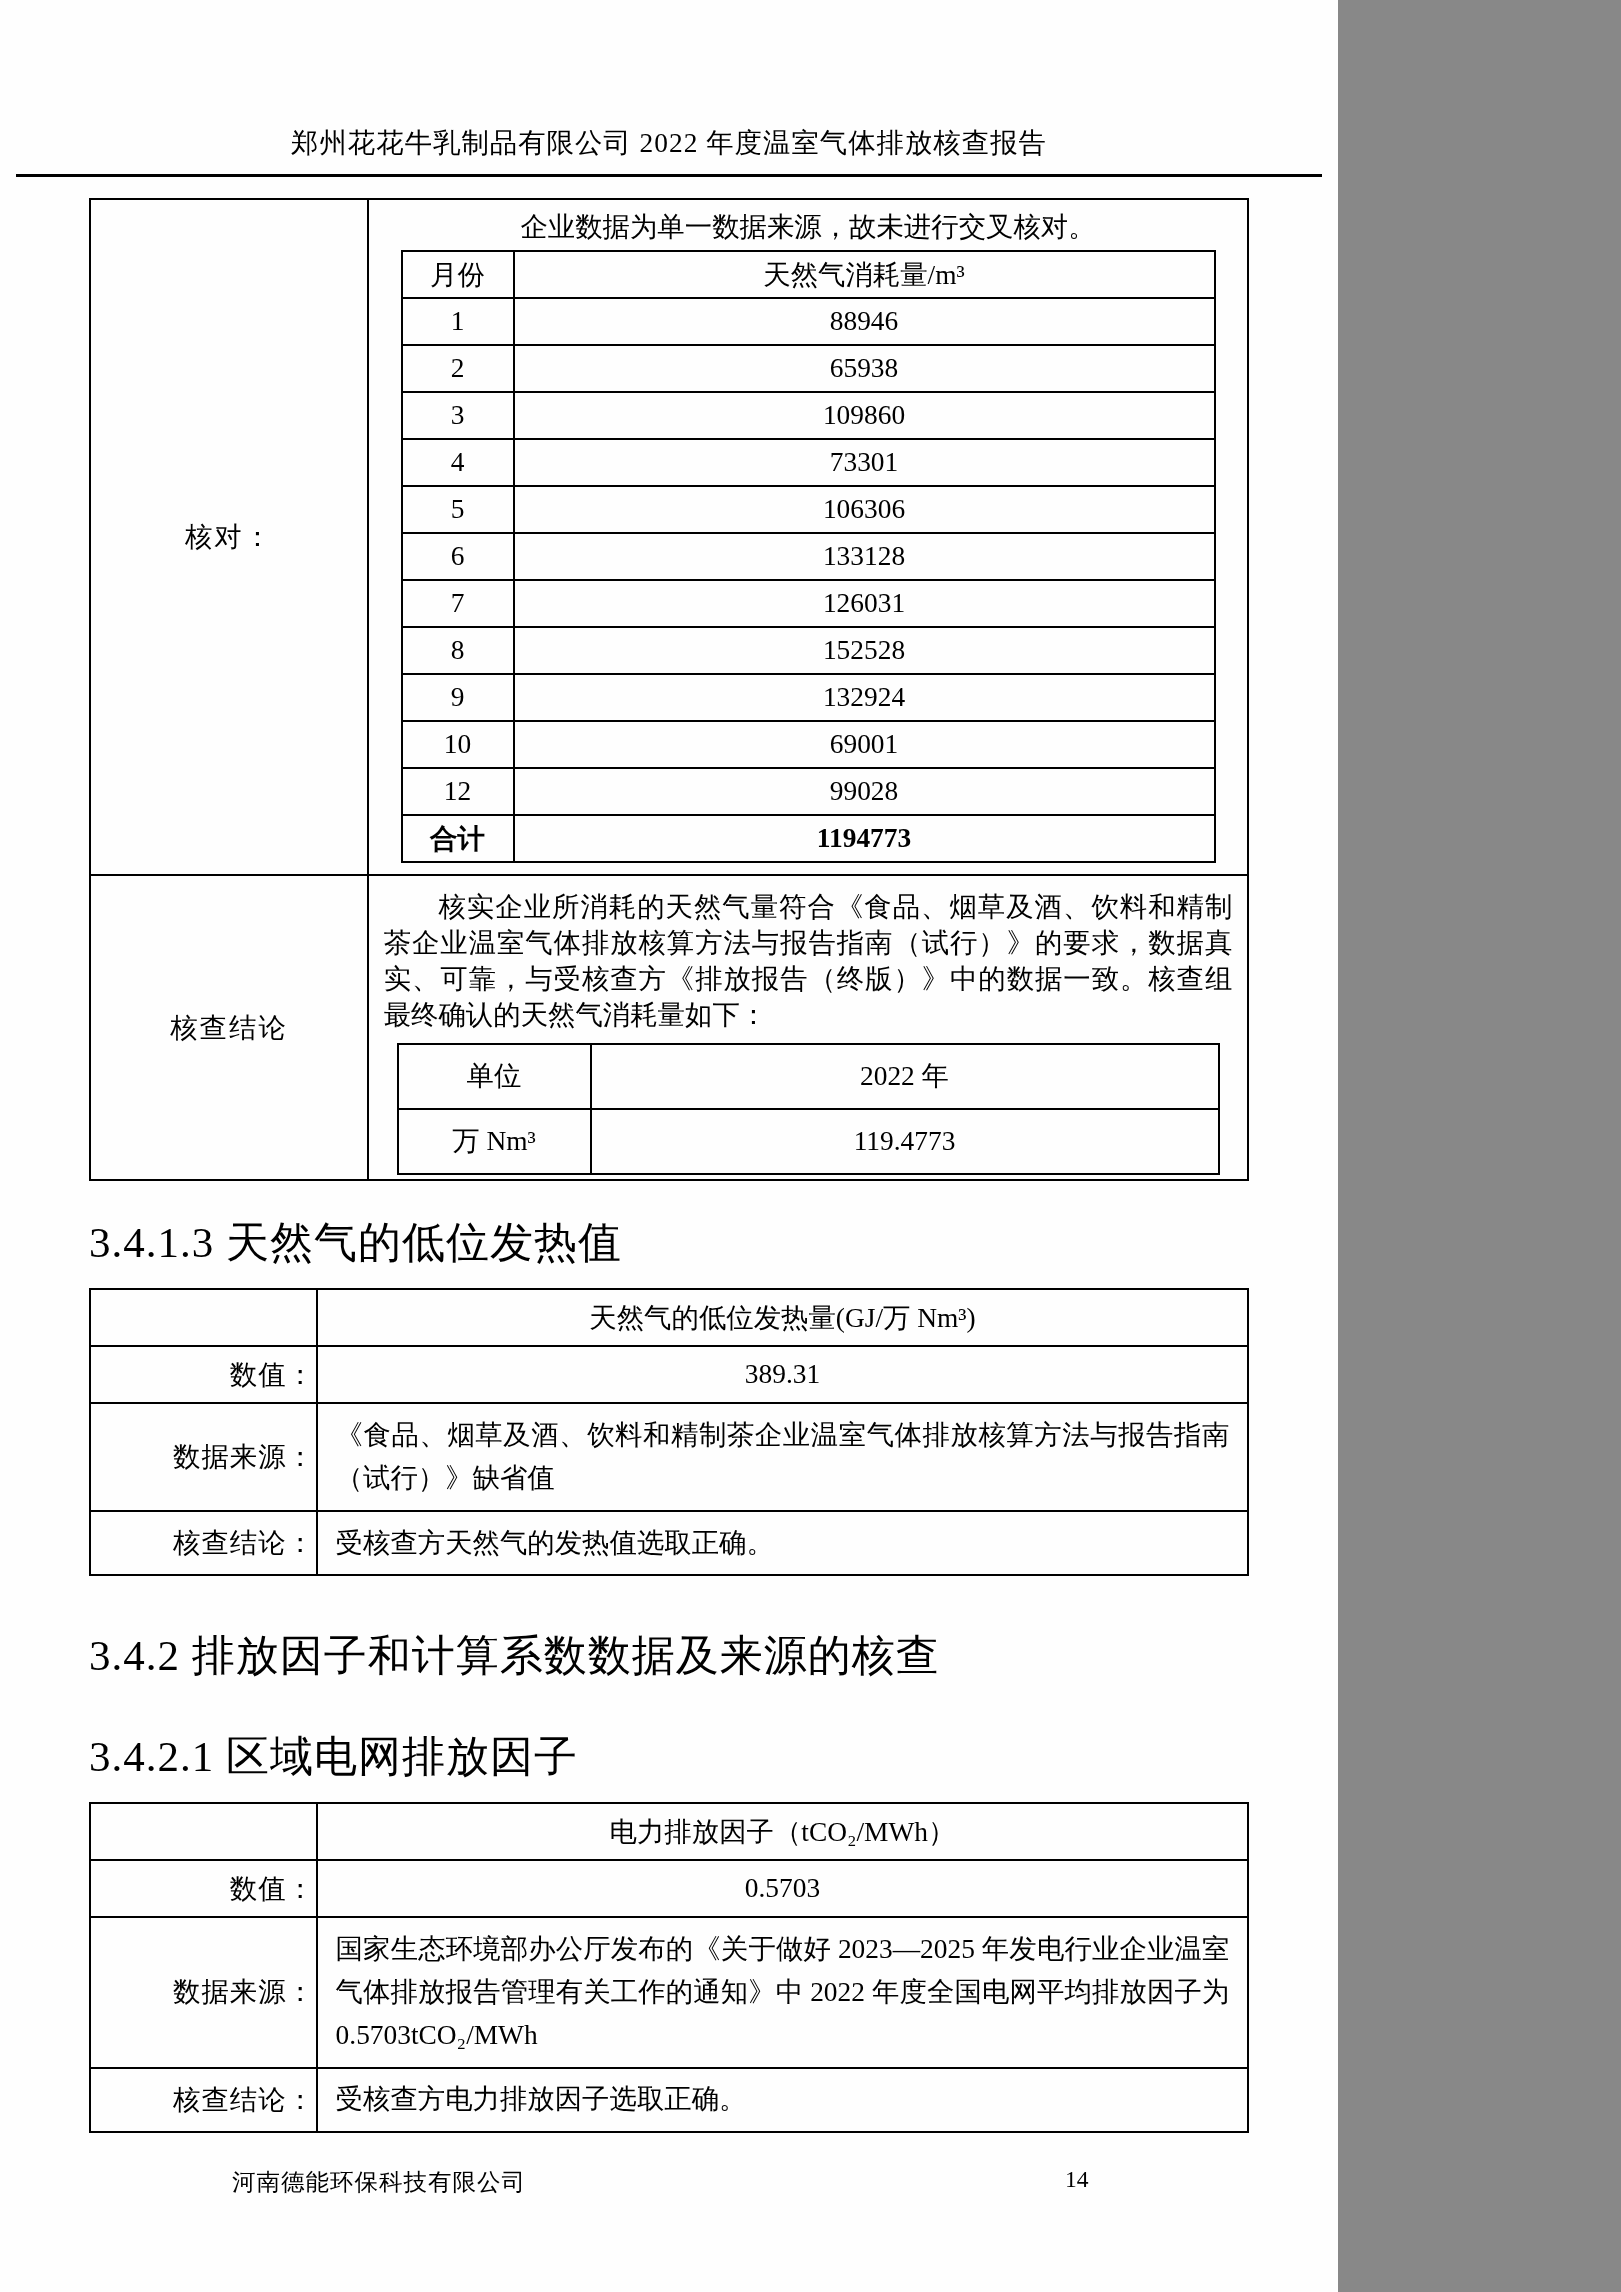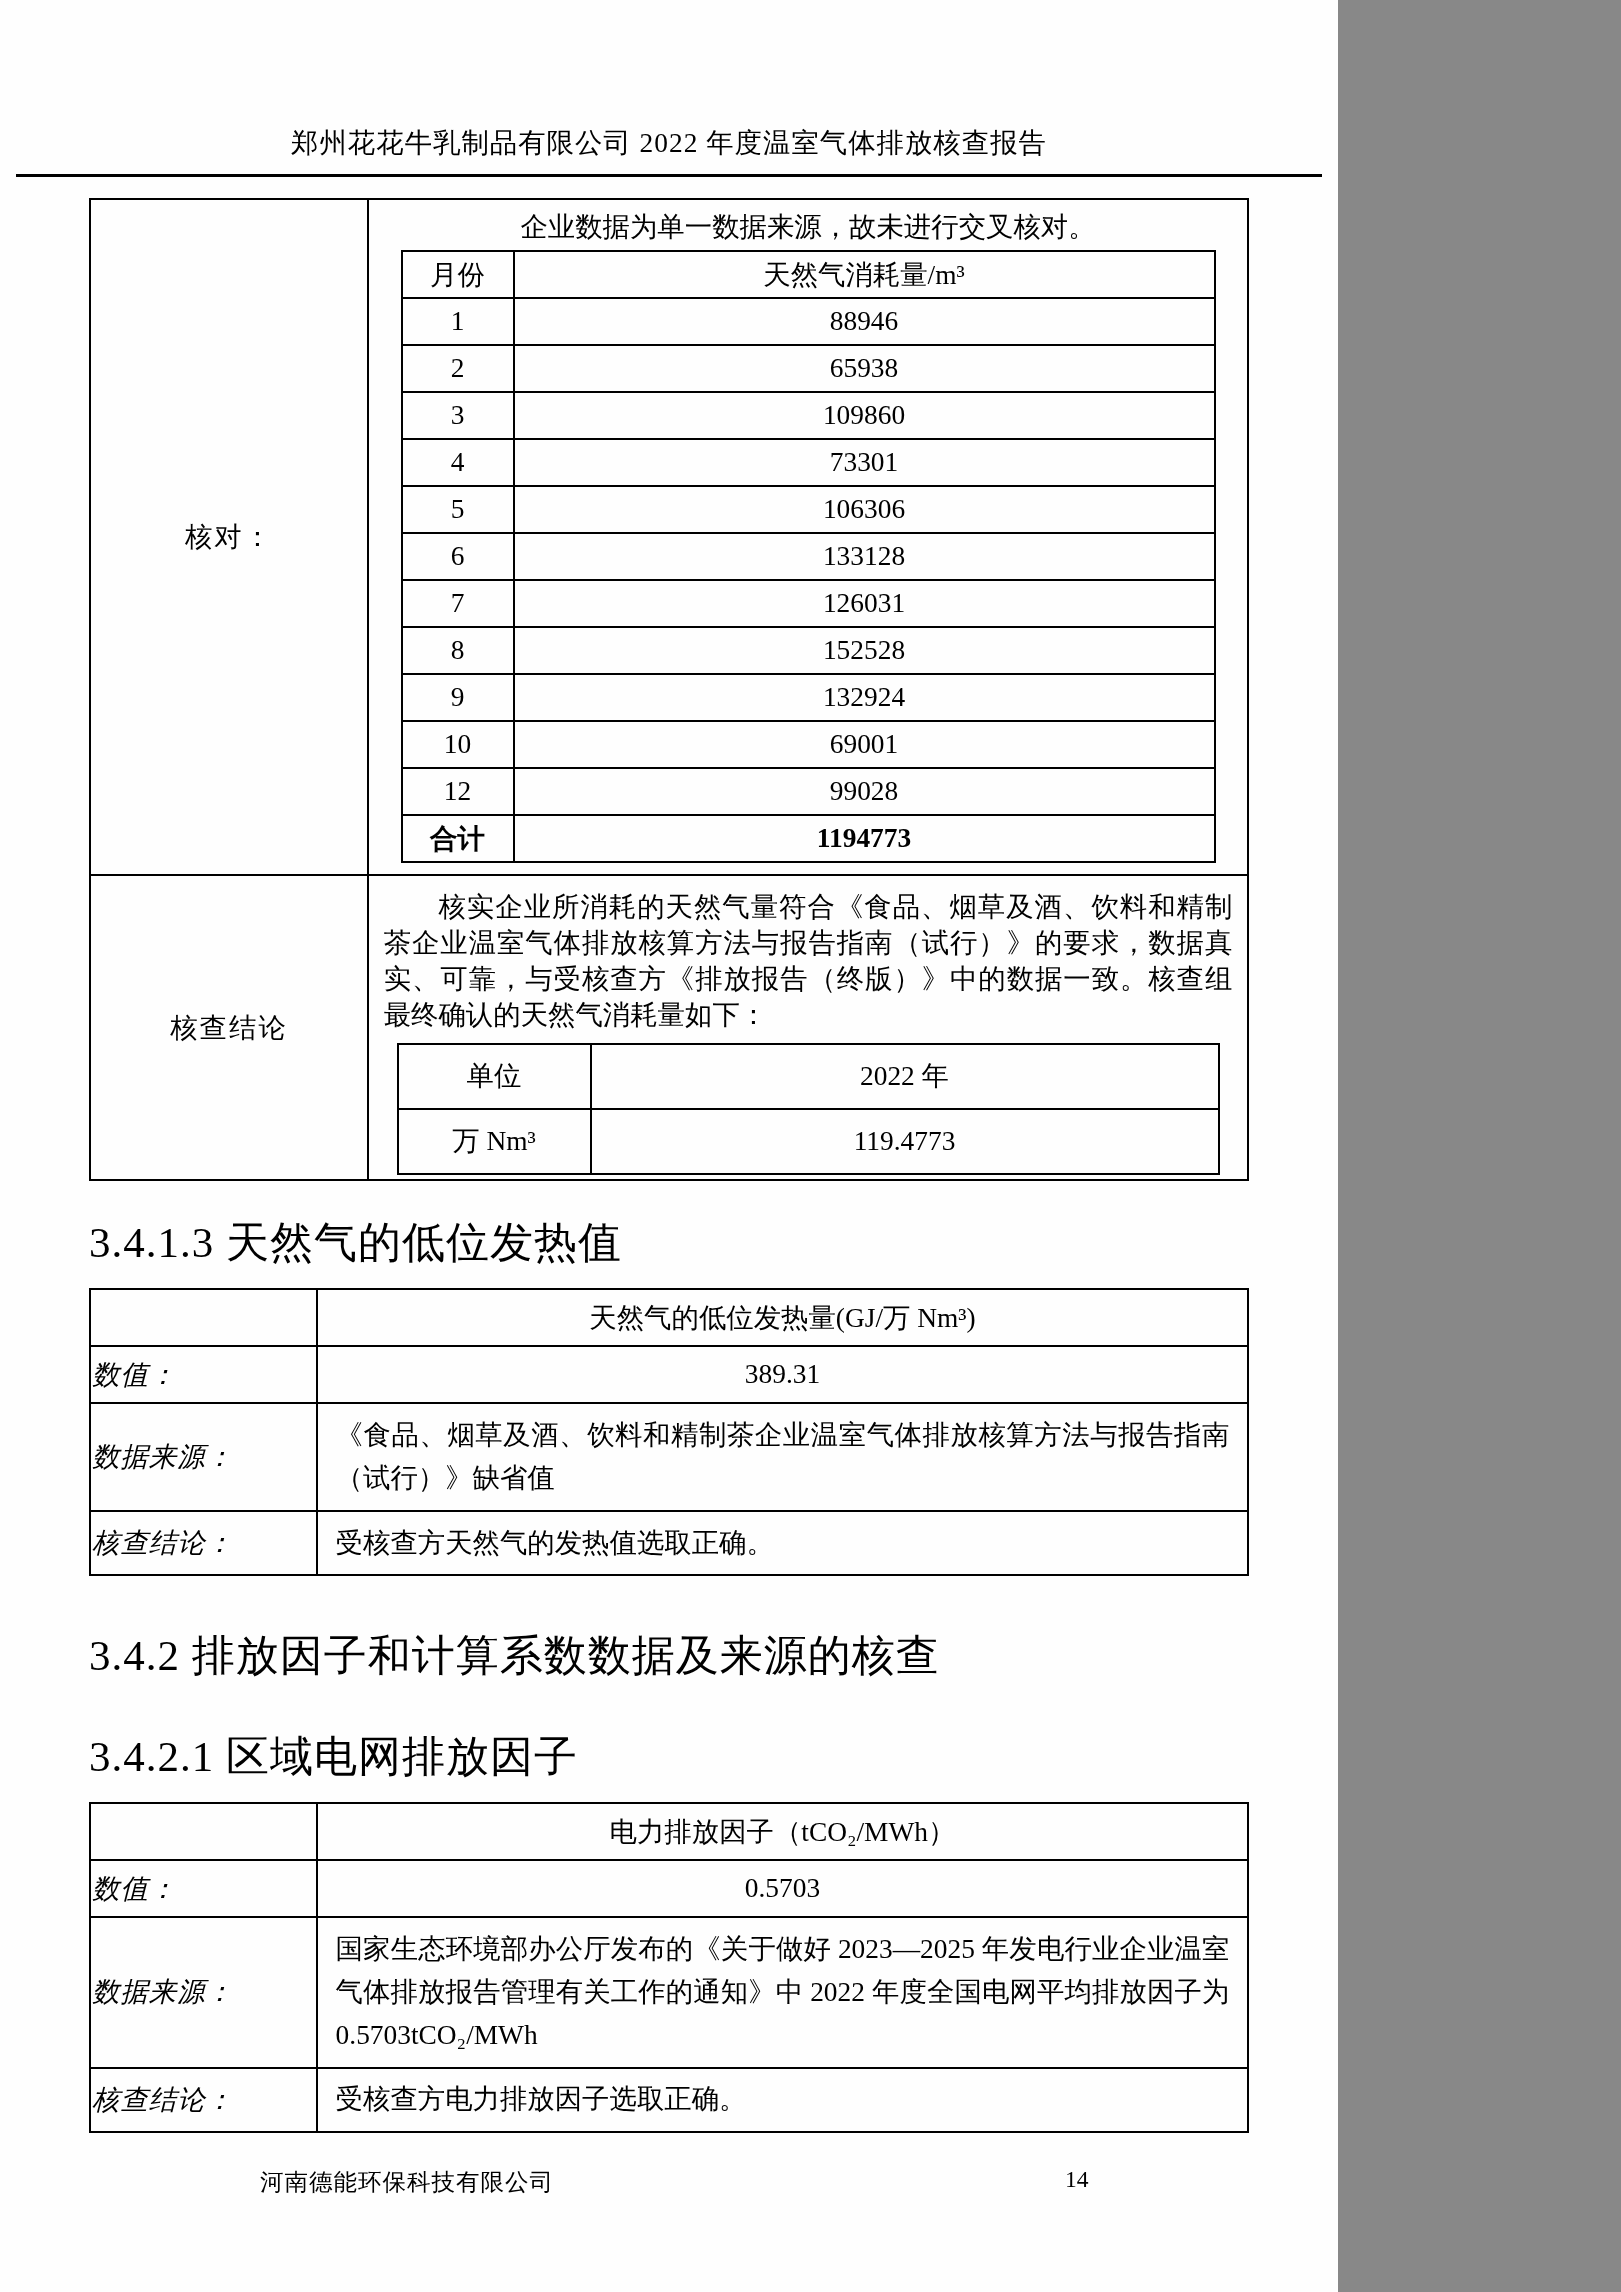--- a/index.html
+++ b/index.html
@@ -96,45 +96,43 @@
     margin-top:15.7px;
     border:2.9px solid #000;
     font-size:27.4px;
   }
   .t-info > tbody > tr > td{
     border:2px solid #000;
     vertical-align:middle;
   }
   .t-info td.ilab{
     width:223px;
-    text-align:left;
+    text-align:right;
     letter-spacing:1px;
     height:53px;
-    font-style:italic;
   }
   .t-info td.ihead{
     text-align:center;
     height:53px;
   }
   .t-info td.ival{
     text-align:center;
     height:53px;
   }
   .t-info td.itext{
     text-align:justify;
     padding:9.8px 17.6px;
     line-height:43px;
   }
   .footer{
     position:absolute;
     top:2166px;
     left:232px;
     right:232px;
     font-size:23.5px;
-    margin-left:28px;
   }
   .footer .company{float:left;letter-spacing:1px;}
   .footer .pagenum{float:right;margin-right:17.6px;}
 </style>
 </head>
 <body>
 
 <div class="page">
 
   <div class="doc-title">郑州花花牛乳制品有限公司 2022 年度温室气体排放核查报告</div>

